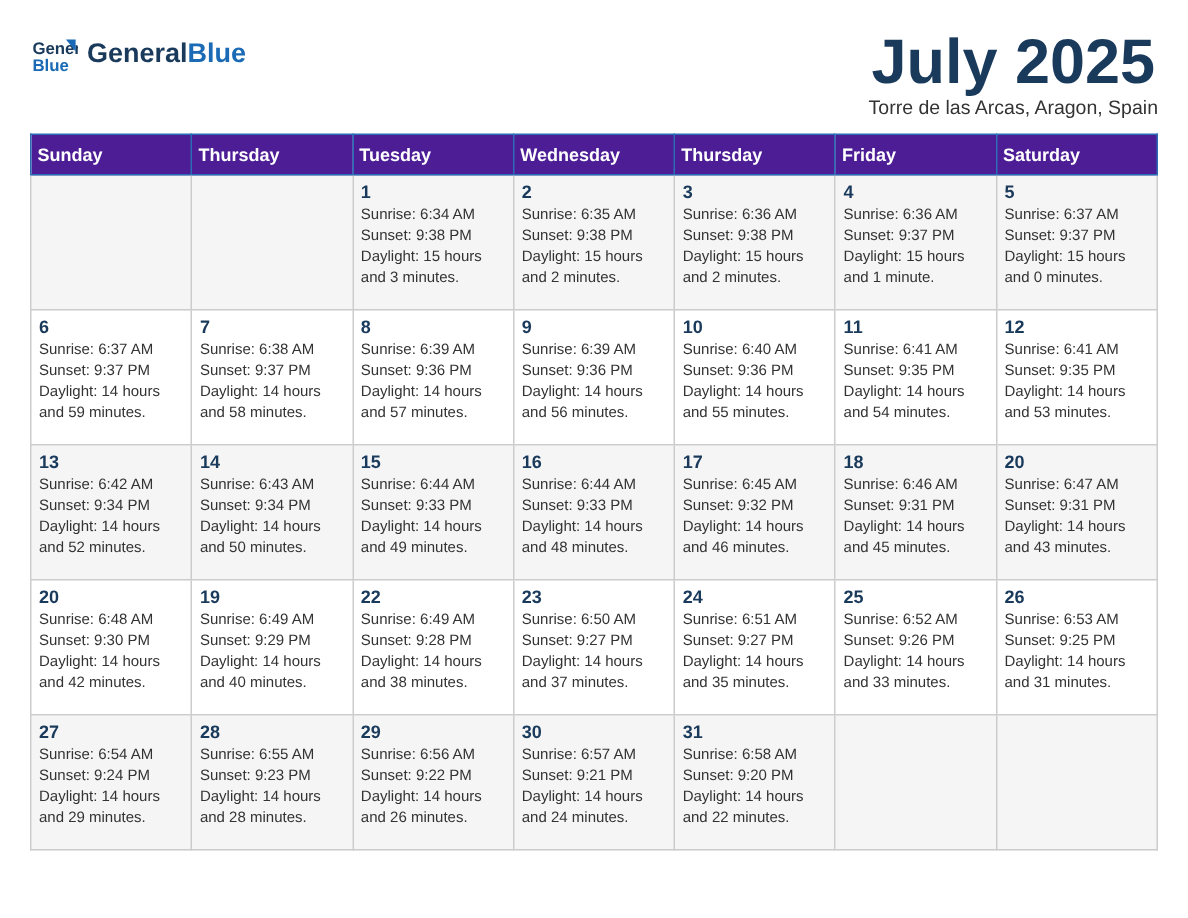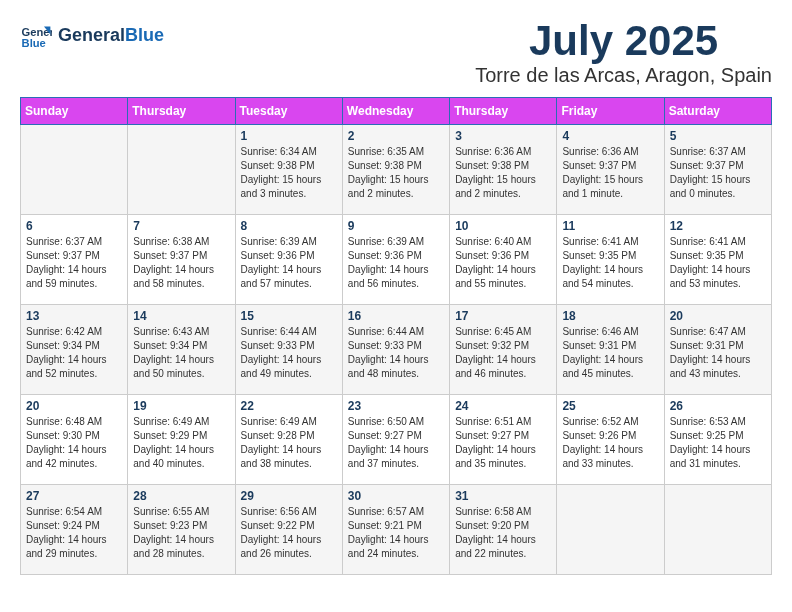--- a/index.html
+++ b/index.html
@@ -38,31 +38,31 @@
       text-align: right;
     }
     .month-title {
       font-size: 42px;
       font-weight: bold;
       color: #1a3a5c;
       line-height: 1;
       text-align: center;
     }
     .location {
-      font-size: 20px;
+      font-size: 13px;
       color: #333;
       margin-top: 2px;
     }
     table {
       width: 100%;
       border-collapse: collapse;
       table-layout: fixed;
     }
     thead th {
-      background-color: #d946ef;
+      background-color: #4c1d95;
       color: #fff;
       font-size: 12px;
       font-weight: bold;
       padding: 6px 4px;
       text-align: left;
       border: 1px solid #2a6db5;
     }
     tbody td {
       border: 1px solid #ccc;
       vertical-align: top;

